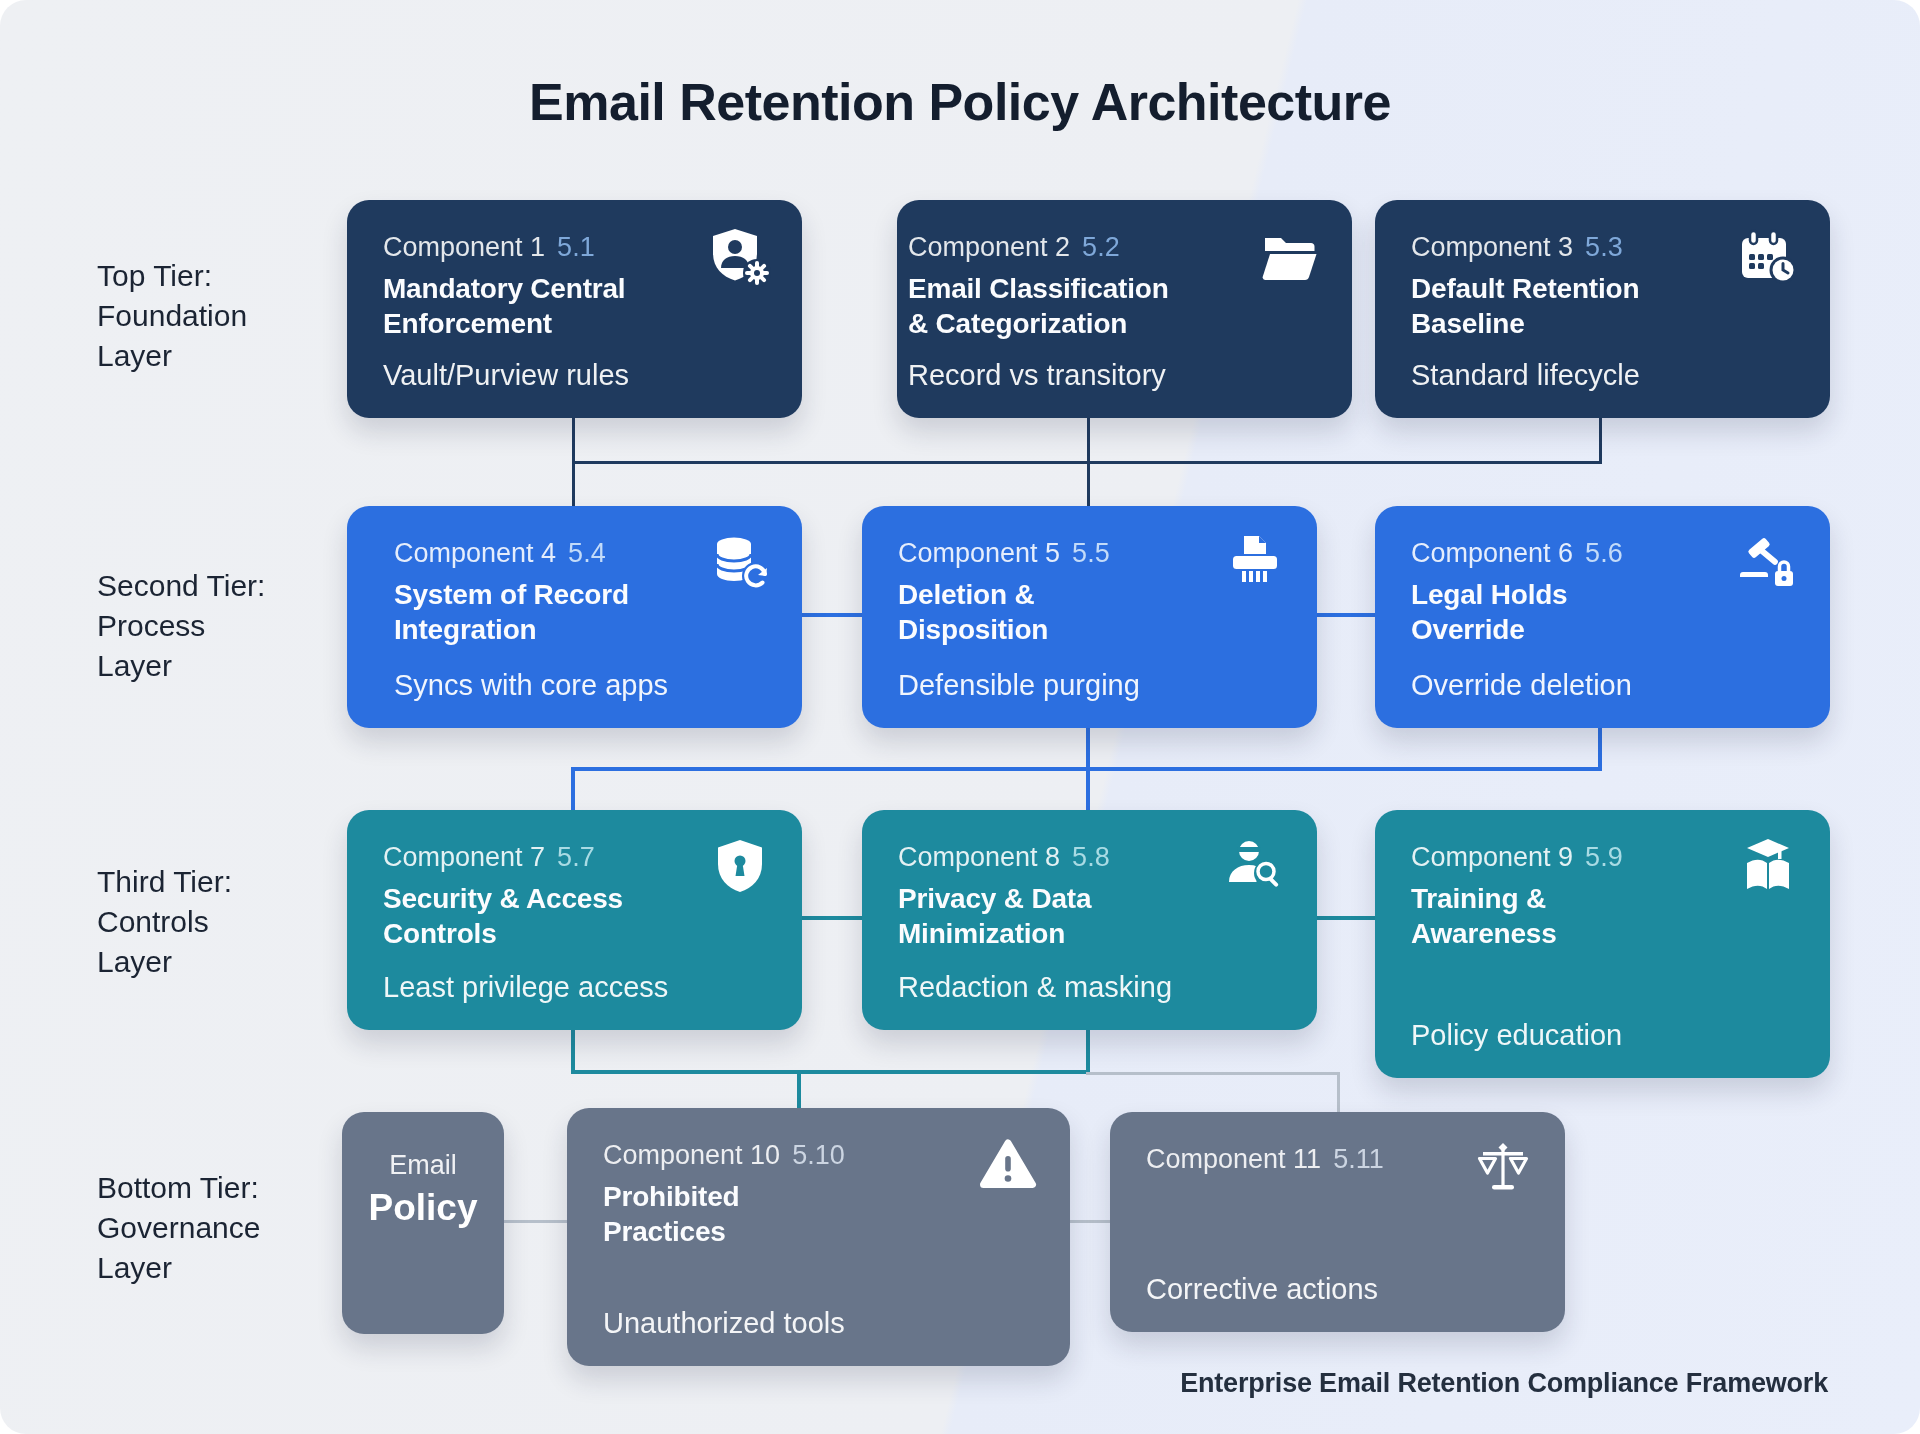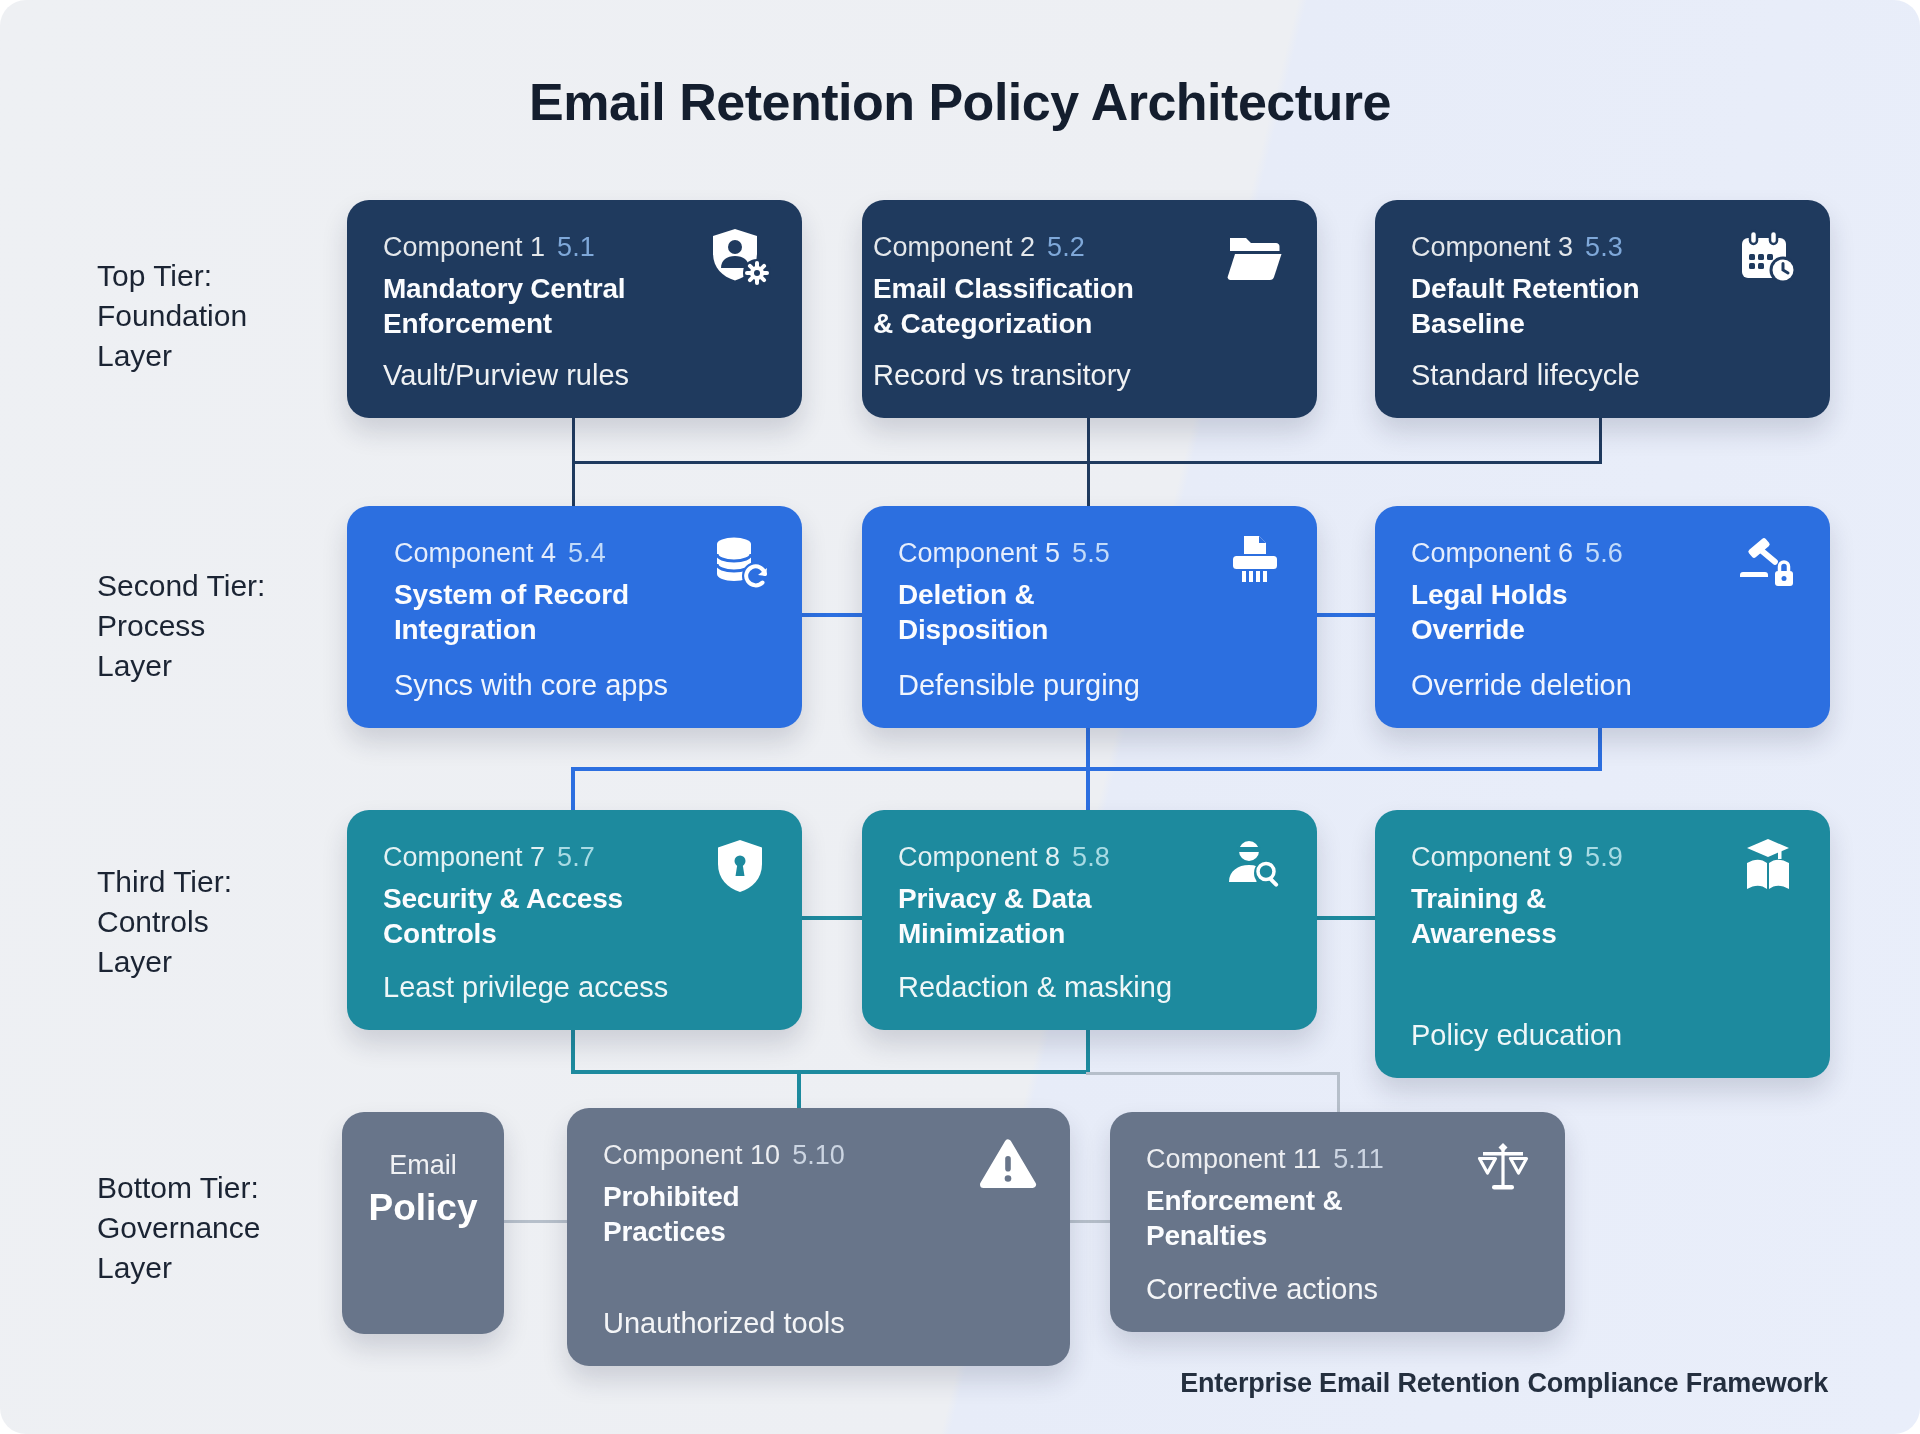--- a/index.html
+++ b/index.html
@@ -117,21 +117,21 @@
             <rect x="47" y="35" width="4" height="24" rx="2" transform="rotate(45 49 47)"></rect>
             <rect x="47" y="35" width="4" height="24" rx="2" transform="rotate(90 49 47)"></rect>
             <rect x="47" y="35" width="4" height="24" rx="2" transform="rotate(135 49 47)"></rect>
             <circle cx="49" cy="47" r="7"></circle>
           </g>
           <circle cx="49" cy="47" r="3" fill="#1f3a5e"></circle>
         </svg>
     </span>
   </div>
 
-  <div class="card tier-navy" style="left:862px;top:200px;width:455px;height:218px;padding-left:11px;">
+  <div class="card tier-navy" style="left:897px;top:200px;width:455px;height:218px;padding-left:11px;">
     <div class="card-label"><span>Component 2</span><span class="card-code">5.2</span></div>
     <div class="card-title">Email Classification
 &amp; Categorization</div>
     <div class="card-sub">Record vs transitory</div>
     <span class="card-icon">
       <svg viewBox="0 0 64 64">
           <path fill="#fff" d="M7 12h16l5 5h25c2 0 3.5 1.5 3.5 3.5V25H7z"></path>
           <path fill="#fff" d="M12 28h46.5l-7.5 23c-.6 1.8-2 3-4 3H7.5c-2 0-3.2-1.7-2.7-3.6z"></path>
         </svg>
     </span>
@@ -279,22 +279,20 @@
       <svg viewBox="0 0 64 64">
           <path fill="#fff" stroke="#fff" stroke-width="7" stroke-linejoin="round" d="M32 9L56.5 50.5h-49z"></path>
           <rect x="29.2" y="22" width="5.6" height="15.5" rx="2.8" fill="#68758a"></rect>
           <circle cx="32" cy="44.5" r="3.3" fill="#68758a"></circle>
         </svg>
     </span>
   </div>
 
   <div class="card tier-slate" style="left:1110px;top:1112px;width:455px;height:220px;">
     <div class="card-label"><span>Component 11</span><span class="card-code">5.11</span></div>
-    <div class="card-title">Enforcement &amp;
-Penalties</div>
     <div class="card-sub">Corrective actions</div>
     <span class="card-icon">
       <svg viewBox="0 0 64 64">
           <rect x="30.4" y="10" width="3.2" height="37" fill="#fff"></rect>
           <rect x="12" y="14" width="40" height="3.5" fill="#fff"></rect>
           <path d="M32 5l4.5 4.5L32 14l-4.5-4.5z" fill="#fff"></path>
           <path d="M8.5 20.5h16L16.5 35z" fill="none" stroke="#fff" stroke-width="3.2" stroke-linejoin="round"></path>
           <path d="M39.5 20.5h16L47.5 35z" fill="none" stroke="#fff" stroke-width="3.2" stroke-linejoin="round"></path>
           <rect x="21" y="47" width="22" height="4.5" rx="2.2" fill="#fff"></rect>
         </svg>

